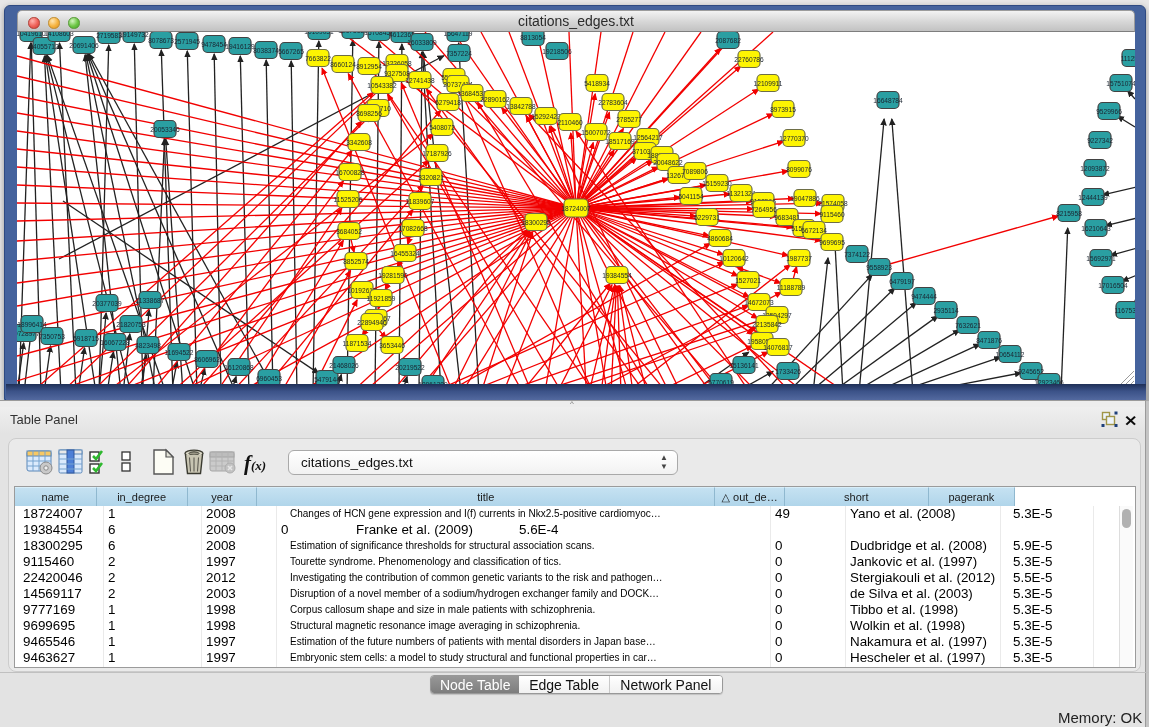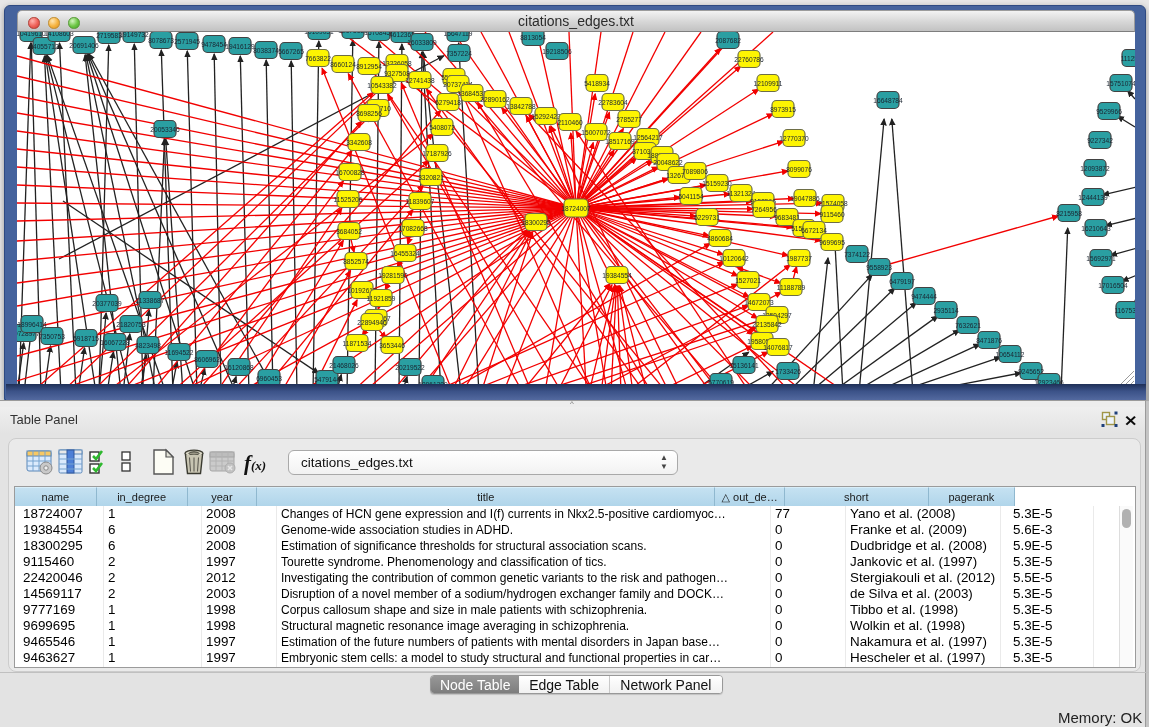--- a/index.html
+++ b/index.html
@@ -26,21 +26,21 @@
 #dd { position:absolute; left:288px; top:450px; width:390px; height:25px; background:linear-gradient(#fff,#f2f2f2); border:1px solid #a9a9a9; border-radius:6px; font-size:13.5px; color:#111; line-height:23px; padding-left:12px; }
 #dd .ar { position:absolute; right:9px; top:2px; font-size:8px; color:#444; line-height:9px; }
 #tbl { position:absolute; left:14px; top:486px; width:1122px; height:182px; background:#fff; border:1px solid #9b9b9b; font-size:13.4px; }
 #thead { position:absolute; left:0; top:0; width:1000px; height:19px; background:linear-gradient(#c6e2f2,#b0d5ea); display:flex; color:#1a1a1a; font-size:11px; }
 #thead div { border-right:1px solid #8fb8cf; border-top:1px solid #d8eef9; text-align:center; line-height:19px; height:19px; }
 #tbody { position:absolute; left:0; top:19px; }
 .tr { display:flex; height:16px; line-height:16px; white-space:nowrap; color:#000; }
 .c0 { width:88px; padding-left:8px; }
 .c1 { width:98px; padding-left:5px; }
 .c2 { width:75px; padding-left:5px; }
-.c3 { width:494px; padding-left:5px; overflow:hidden; text-overflow:ellipsis; font-size:12px; }
+.c3 { width:494px; padding-left:14px; overflow:hidden; text-overflow:ellipsis; font-size:10px; }
 .c4 { width:75px; padding-left:5px; }
 .c5 { width:155px; padding-left:5px; overflow:hidden; }
 .c6 { width:93px; padding-left:13px; }
 .colsep { position:absolute; top:19px; width:1px; height:161px; background:#eaeaea; }
 #vscroll { position:absolute; left:1104px; top:19px; width:14px; height:161px; background:#fafafa; border-left:1px solid #ddd; }
 #vscroll .th { position:absolute; left:2px; top:3px; width:9px; height:19px; background:#b1b1b1; border-radius:5px; }
 #tabline { position:absolute; left:0; top:672px; width:1149px; height:1px; background:#c0c0c0; }
 #segs { position:absolute; left:430px; top:675px; width:293px; height:19px; display:flex; border:1px solid #989898; border-radius:4px; overflow:hidden; background:#fff; box-shadow:0 1px 1px rgba(0,0,0,.15); font-size:14px; }
 #segs div { height:100%; line-height:18px; text-align:center; }
 #seg1 { width:89px; background:linear-gradient(#989898,#7d7d7d); color:#fff; }
@@ -670,32 +670,31 @@
       <div style="width:75px">△ out_de…</div>
       <div style="width:155px">short</div>
       <div style="width:93px">pagerank</div>
     </div>
   <div id="tbody">
       <div class="tr">
         <div class="c0">18724007</div>
         <div class="c1">1</div>
         <div class="c2">2008</div>
         <div class="c3">Changes of HCN gene expression and I(f) currents in Nkx2.5-positive cardiomyoc…</div>
-        <div class="c4">77</div>
+        <div class="c4">49</div>
         <div class="c5">Yano et al. (2008)</div>
         <div class="c6">5.3E-5</div>
       </div>
       <div class="tr">
         <div class="c0">19384554</div>
         <div class="c1">6</div>
         <div class="c2">2009</div>
-        <div class="c3">Genome-wide association studies in ADHD.</div>
         <div class="c4">0</div>
         <div class="c5">Franke et al. (2009)</div>
-        <div class="c6">5.6E-3</div>
+        <div class="c6">5.6E-4</div>
       </div>
       <div class="tr">
         <div class="c0">18300295</div>
         <div class="c1">6</div>
         <div class="c2">2008</div>
         <div class="c3">Estimation of significance thresholds for structural association scans.</div>
         <div class="c4">0</div>
         <div class="c5">Dudbridge et al. (2008)</div>
         <div class="c6">5.9E-5</div>
       </div>

